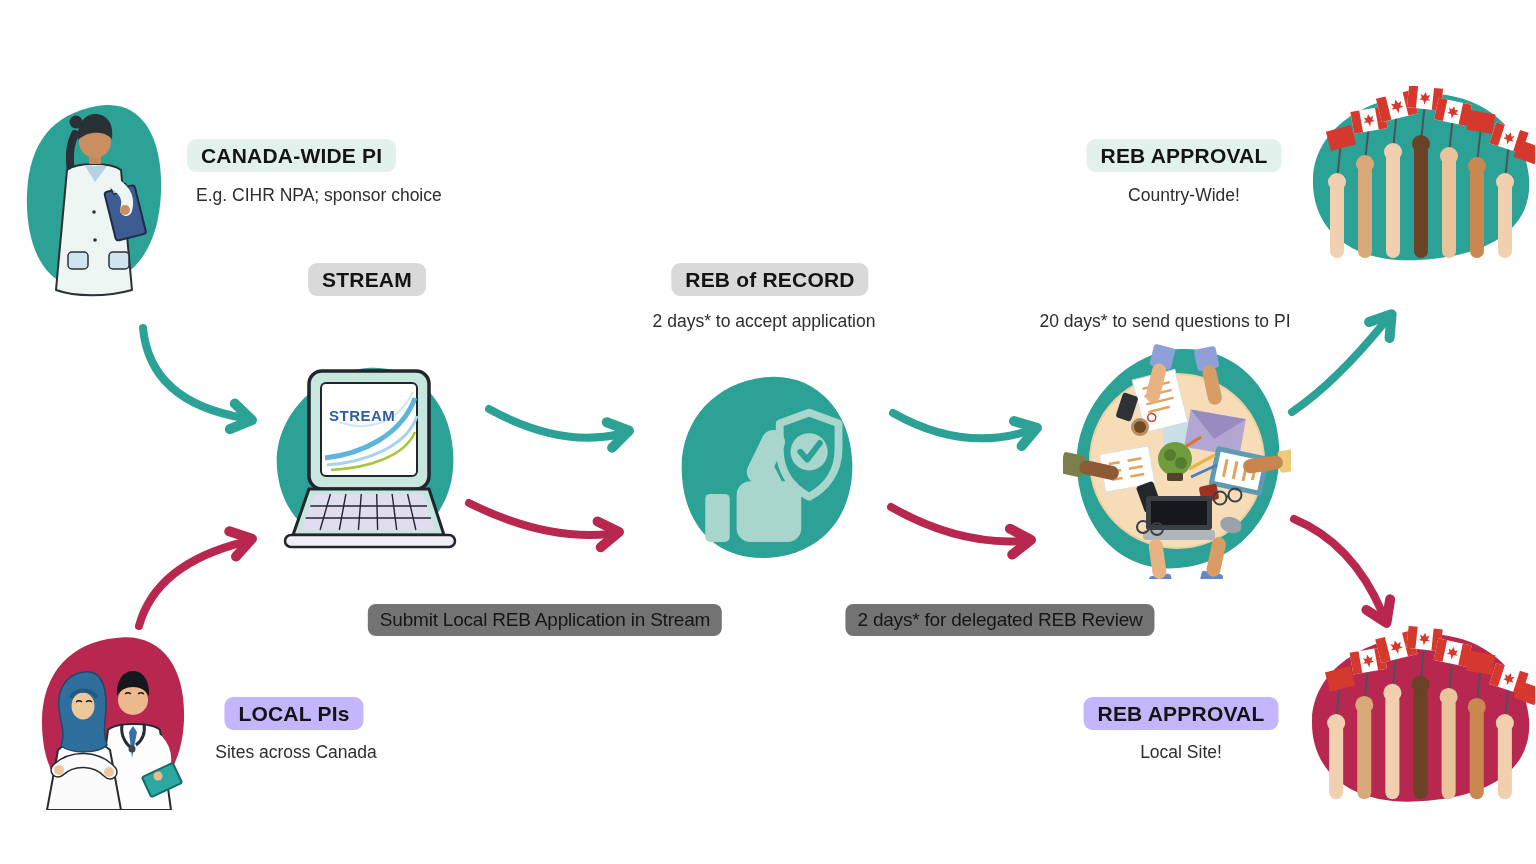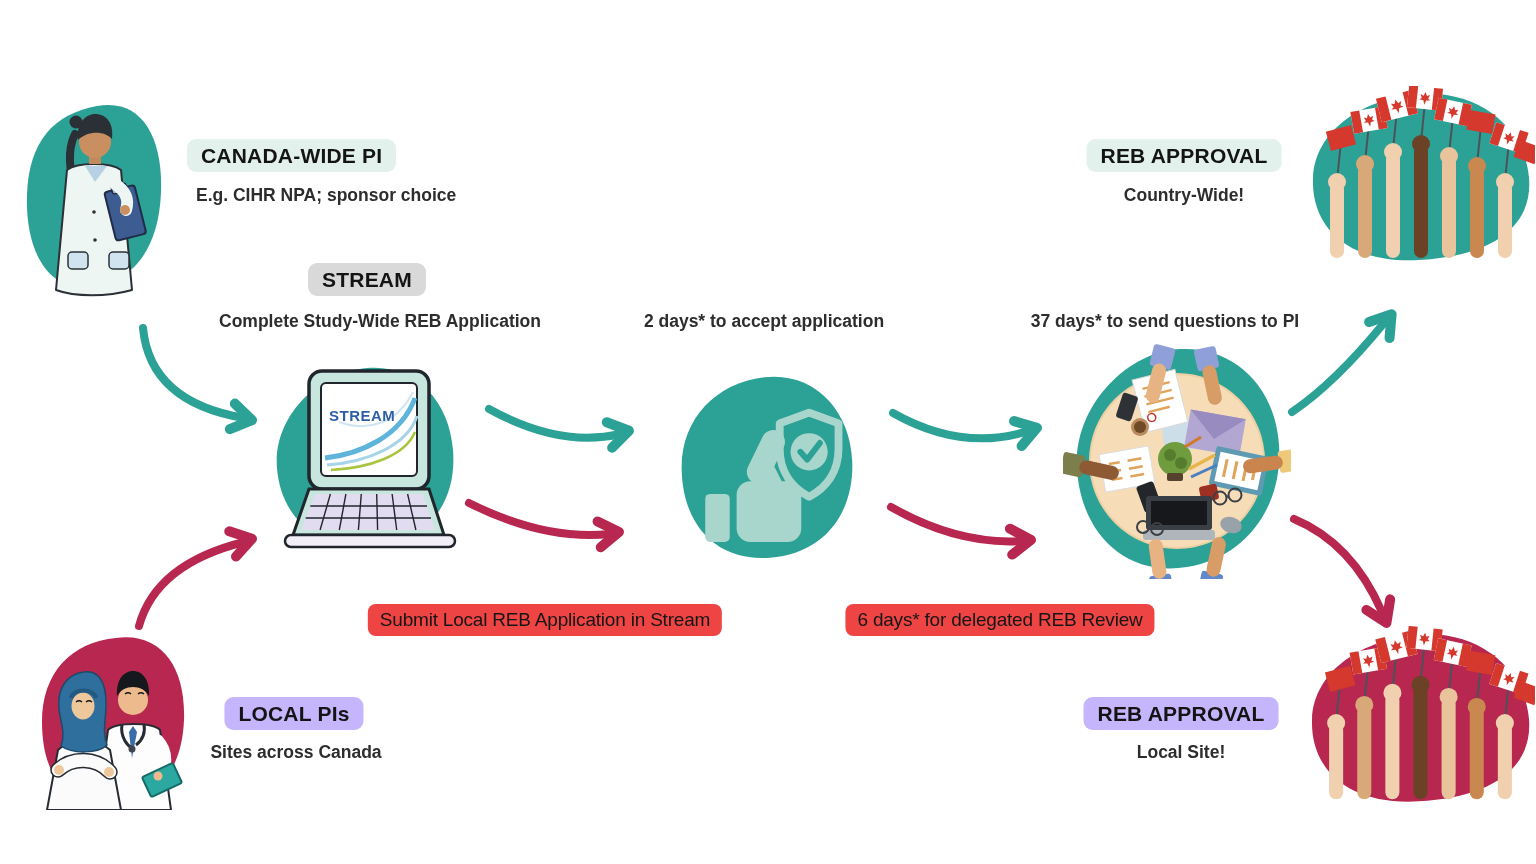--- a/index.html
+++ b/index.html
@@ -5,22 +5,22 @@
   html,body{margin:0;padding:0;width:1536px;height:864px;background:#ffffff;overflow:hidden;
             font-family:"Liberation Sans",sans-serif;}
   .stage{position:absolute;inset:0;width:1536px;height:704px;}
   .abs{position:absolute;}
   .cx{position:absolute;transform:translateX(-50%);}
   .badge{display:inline-block;padding:4px 14px;border-radius:9px;font-weight:700;
          font-size:21px;line-height:25px;color:#141414;white-space:nowrap;letter-spacing:.2px;}
   .badge.mint{background:#e3f1ed;}
   .badge.gray{background:#d9d9d9;}
   .badge.pink{background:#c4b5fd;}
-  .sub{font-size:17.5px;color:#2d2d2d;white-space:nowrap;font-weight:bold;}
-  .note{display:inline-block;padding:5px 12px;border-radius:8px;background:#ef4444;
+  .sub{font-size:17.5px;color:#2d2d2d;white-space:nowrap;}
+  .note{display:inline-block;padding:5px 12px;border-radius:8px;background:#737373;
         font-size:19px;color:#161616;white-space:nowrap;letter-spacing:-0.2px;}
   svg{display:block;}
 </style>
 </head>
 <body>
 
 <div class="stage">
 
   <svg class="abs" style="left:0;top:0" width="1536" height="864" viewBox="0 0 1536 864">
     <g fill="none" stroke-linecap="round" stroke-linejoin="round">
@@ -91,21 +91,20 @@
   </svg>
 
   <div class="abs" style="left:187px;top:139px">
     <span class="badge mint">CANADA-WIDE PI</span>
   </div>
   <div class="abs sub" style="left:196px;top:185px">E.g. CIHR NPA; sponsor choice</div>
 
   <div class="cx" style="left:367px;top:263px">
     <span class="badge gray">STREAM</span>
   </div>
-  <div class="cx sub" style="left:380px;top:311px">Complete Study-Wide REB Application</div>
 
   <svg class="abs" style="left:263px;top:358px" width="200" height="195" viewBox="0 0 200 195">
     <path d="M104,10 C150,6 186,40 190,92 C194,142 168,182 112,188 C58,194 18,162 14,110 C10,58 56,14 104,10 Z" fill="#2ca195"></path>
     <g>
       <rect x="46" y="13" width="120" height="118" rx="13" fill="#c7e6de" stroke="#20262c" stroke-width="3.5"></rect>
       <rect x="58" y="25" width="96" height="93" rx="5" fill="#ffffff" stroke="#20262c" stroke-width="2"></rect>
       <g fill="none">
         <path d="M62,100 C98,96 138,78 152,40" stroke="#5fb4dc" stroke-width="5"></path>
         <path d="M64,107 C104,104 144,88 154,58" stroke="#a8d4ea" stroke-width="3"></path>
         <path d="M68,112 C106,110 142,98 152,74" stroke="#a9c43d" stroke-width="2.5"></path>
@@ -121,40 +120,43 @@
           <line x1="82.9" y1="136" x2="76.3" y2="172"></line>
         <line x1="98.3" y1="136" x2="95.4" y2="172"></line>
           <line x1="113.7" y1="136" x2="114.6" y2="172"></line>
         <line x1="129.1" y1="136" x2="133.7" y2="172"></line>
           <line x1="144.6" y1="136" x2="152.9" y2="172"></line>
       </g>
       <rect x="22" y="177" width="170" height="12" rx="6" fill="#f2eef8" stroke="#20262c" stroke-width="2.5"></rect>
     </g>
   </svg>
 
+  <div class="cx" style="left:770px;top:263px">
+    <span class="badge gray">REB of RECORD</span>
+  </div>
   <div class="cx sub" style="left:764px;top:311px">2 days* to accept application</div>
 
   <svg class="abs" style="left:668px;top:365px" width="196" height="202" viewBox="0 0 200 205">
     <path d="M98,12 C148,6 186,44 188,98 C190,150 160,192 104,196 C50,200 16,164 14,108 C12,56 48,18 98,12 Z" fill="#2ca195"></path>
     <g>
       <g transform="translate(112,46)">
         <path d="M32,2 L62,13 L62,39 C62,63 49,79 32,88 C15,79 2,63 2,39 L2,13 Z" fill="none" stroke="#a9d6cc" stroke-width="8" stroke-linejoin="round"></path>
         <circle cx="32" cy="42" r="19" fill="#a9d6cc"></circle>
         <path d="M23,42 L30,50 L43,33" stroke="#2ca195" stroke-width="6" fill="none" stroke-linecap="round" stroke-linejoin="round"></path>
       </g>
     </g>
     <g fill="#a9d6cc">
       <rect x="38" y="131" width="25" height="49" rx="5"></rect>
       <rect x="87" y="64" width="24" height="58" rx="12" transform="rotate(26 99 95)"></rect>
       <polygon points="84,122 103,92 118,122"></polygon>
       <rect x="70" y="118" width="66" height="62" rx="14"></rect>
     </g>
   </svg>
 
-  <div class="cx sub" style="left:1165px;top:311px">37 days* to send questions to PI</div>
+  <div class="cx sub" style="left:1165px;top:311px">20 days* to send questions to PI</div>
 
   <svg class="abs" style="left:1063px;top:341px" width="228" height="238" viewBox="0 0 228 238">
     <path d="M118,8 C170,6 212,44 216,104 C220,162 186,216 124,226 C62,236 18,192 14,128 C10,66 64,10 118,8 Z" fill="#2ca195"></path>
     <circle cx="114" cy="120" r="87" fill="#f6ddb8" stroke="#ecd0a4" stroke-width="2"></circle>
     <g>
       <rect x="100" y="78" width="58" height="30" fill="#ccdfe9" transform="rotate(-8 129 93)"></rect>
       <g transform="translate(152,92) rotate(10)">
         <rect x="-28" y="-19" width="56" height="38" fill="#b2a7d3"></rect>
         <path d="M-28,-19 L0,6 L28,-19" fill="#978bc0"></path>
       </g>
@@ -345,21 +347,21 @@
 
   <div class="cx" style="left:294px;top:697px">
     <span class="badge pink">LOCAL PIs</span>
   </div>
   <div class="cx sub" style="left:296px;top:742px">Sites across Canada</div>
 
   <div class="cx" style="left:545px;top:604px">
     <span class="note">Submit Local REB Application in Stream</span>
   </div>
   <div class="cx" style="left:1000px;top:604px">
-    <span class="note">6 days* for delegated REB Review</span>
+    <span class="note">2 days* for delegated REB Review</span>
   </div>
 
   <div class="cx" style="left:1181px;top:697px">
     <span class="badge pink">REB APPROVAL</span>
   </div>
   <div class="cx sub" style="left:1181px;top:742px">Local Site!</div>
 
   <svg class="abs" style="left:1302px;top:626px" width="233" height="182" viewBox="0 0 232 180">
     <path d="M118,8 C176,4 222,42 226,92 C230,140 190,170 116,174 C46,178 8,142 10,92 C12,44 60,12 118,8 Z" fill="#b7274f"></path>
     <g stroke="#4d525a" stroke-width="2">

